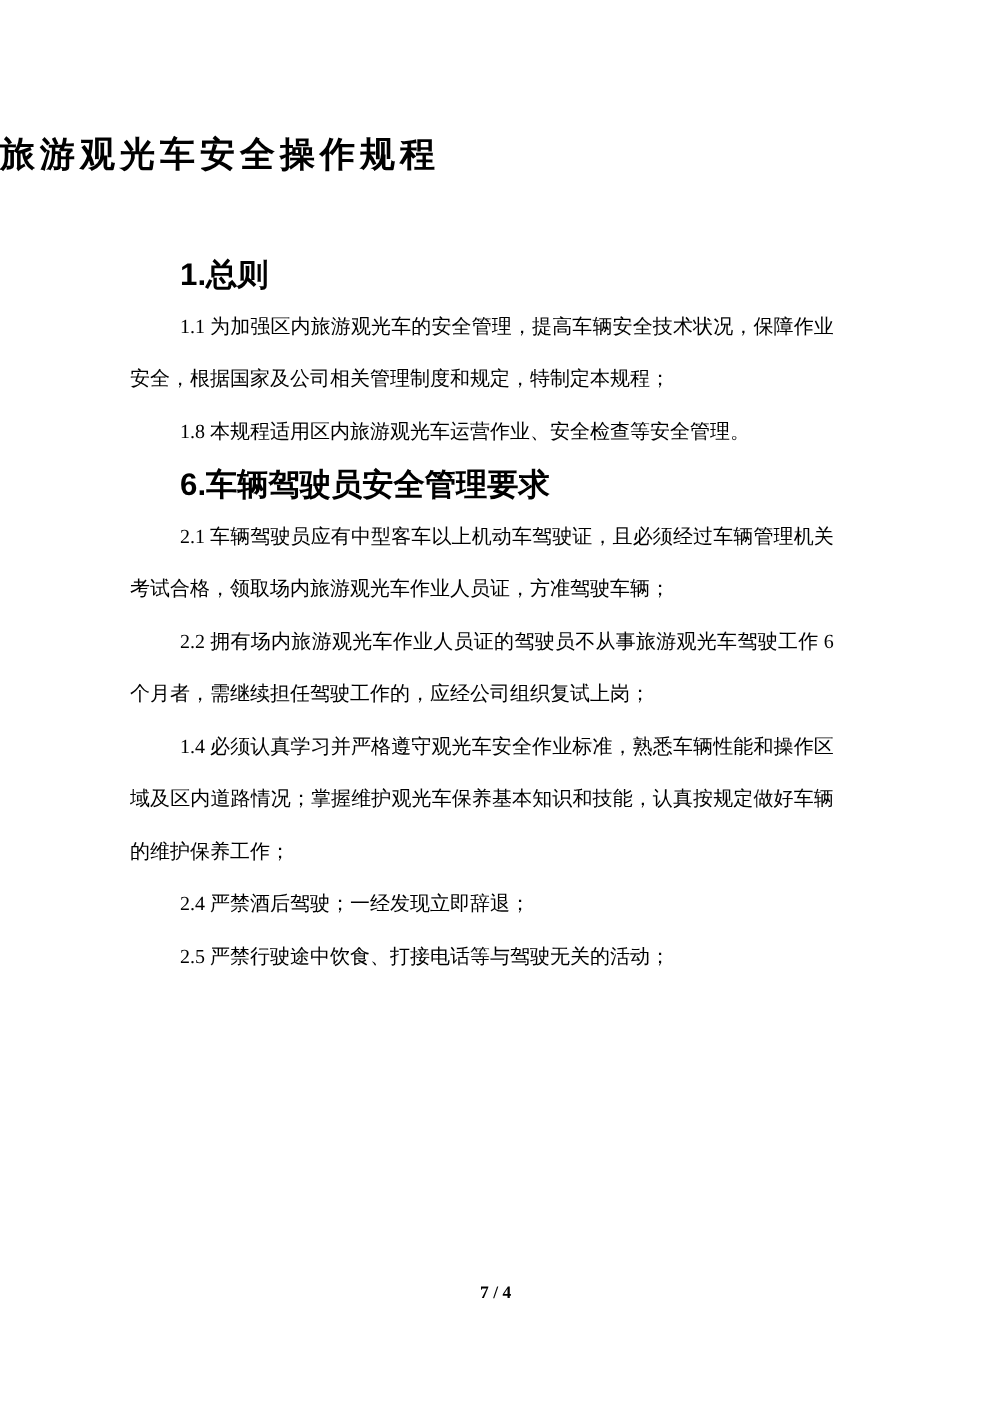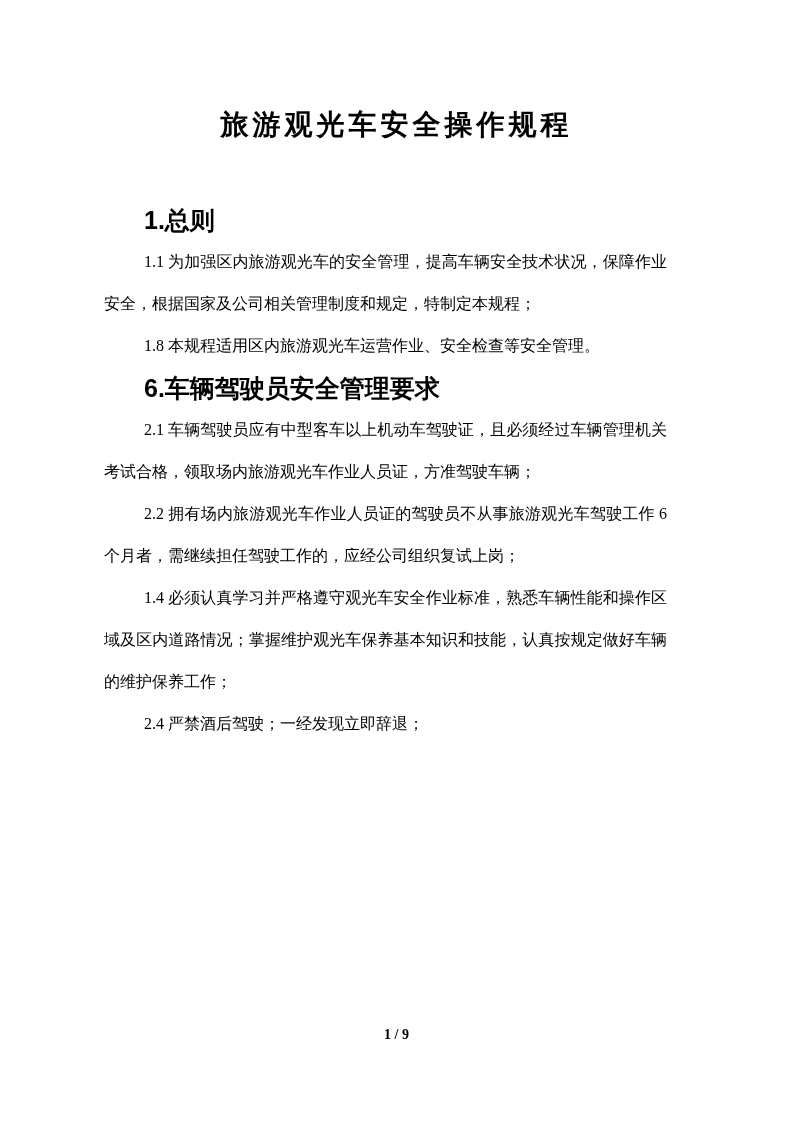--- a/index.html
+++ b/index.html
@@ -14,21 +14,20 @@
     background: #ffffff;
     color: #000000;
     overflow: hidden;
   }
   .doc-title {
     position: absolute;
     top: 103px;
     left: 0;
     right: 0;
     margin: 0;
-    text-align: center;
     font-family: "Liberation Serif", "DejaVu Serif", serif;
     font-size: 28px;
     font-weight: bold;
     line-height: 44px;
     letter-spacing: 4px;
   }
   .doc-body {
     position: absolute;
     top: 199px;
     left: 104px;
@@ -82,19 +81,20 @@
     <h2 class="section-heading">6.车辆驾驶员安全管理要求</h2>
 
     <p class="para">2.1 车辆驾驶员应有中型客车以上机动车驾驶证，且必须经过车辆管理机关考试合格，领取场内旅游观光车作业人员证，方准驾驶车辆；</p>
 
     <p class="para">2.2 拥有场内旅游观光车作业人员证的驾驶员不从事旅游观光车驾驶工作 6 个月者，需继续担任驾驶工作的，应经公司组织复试上岗；</p>
 
     <p class="para">1.4 必须认真学习并严格遵守观光车安全作业标准，熟悉车辆性能和操作区域及区内道路情况；掌握维护观光车保养基本知识和技能，认真按规定做好车辆的维护保养工作；</p>
 
     <p class="para">2.4 严禁酒后驾驶；一经发现立即辞退；</p>
 
+    <p class="para">2.5 严禁行驶途中饮食、打接电话等与驾驶无关的活动；</p>
 
 
   </div>
 
-  <div class="page-footer">1 / 9</div>
+  <div class="page-footer">7 / 4</div>
 
 </div>
 
 </body></html>

